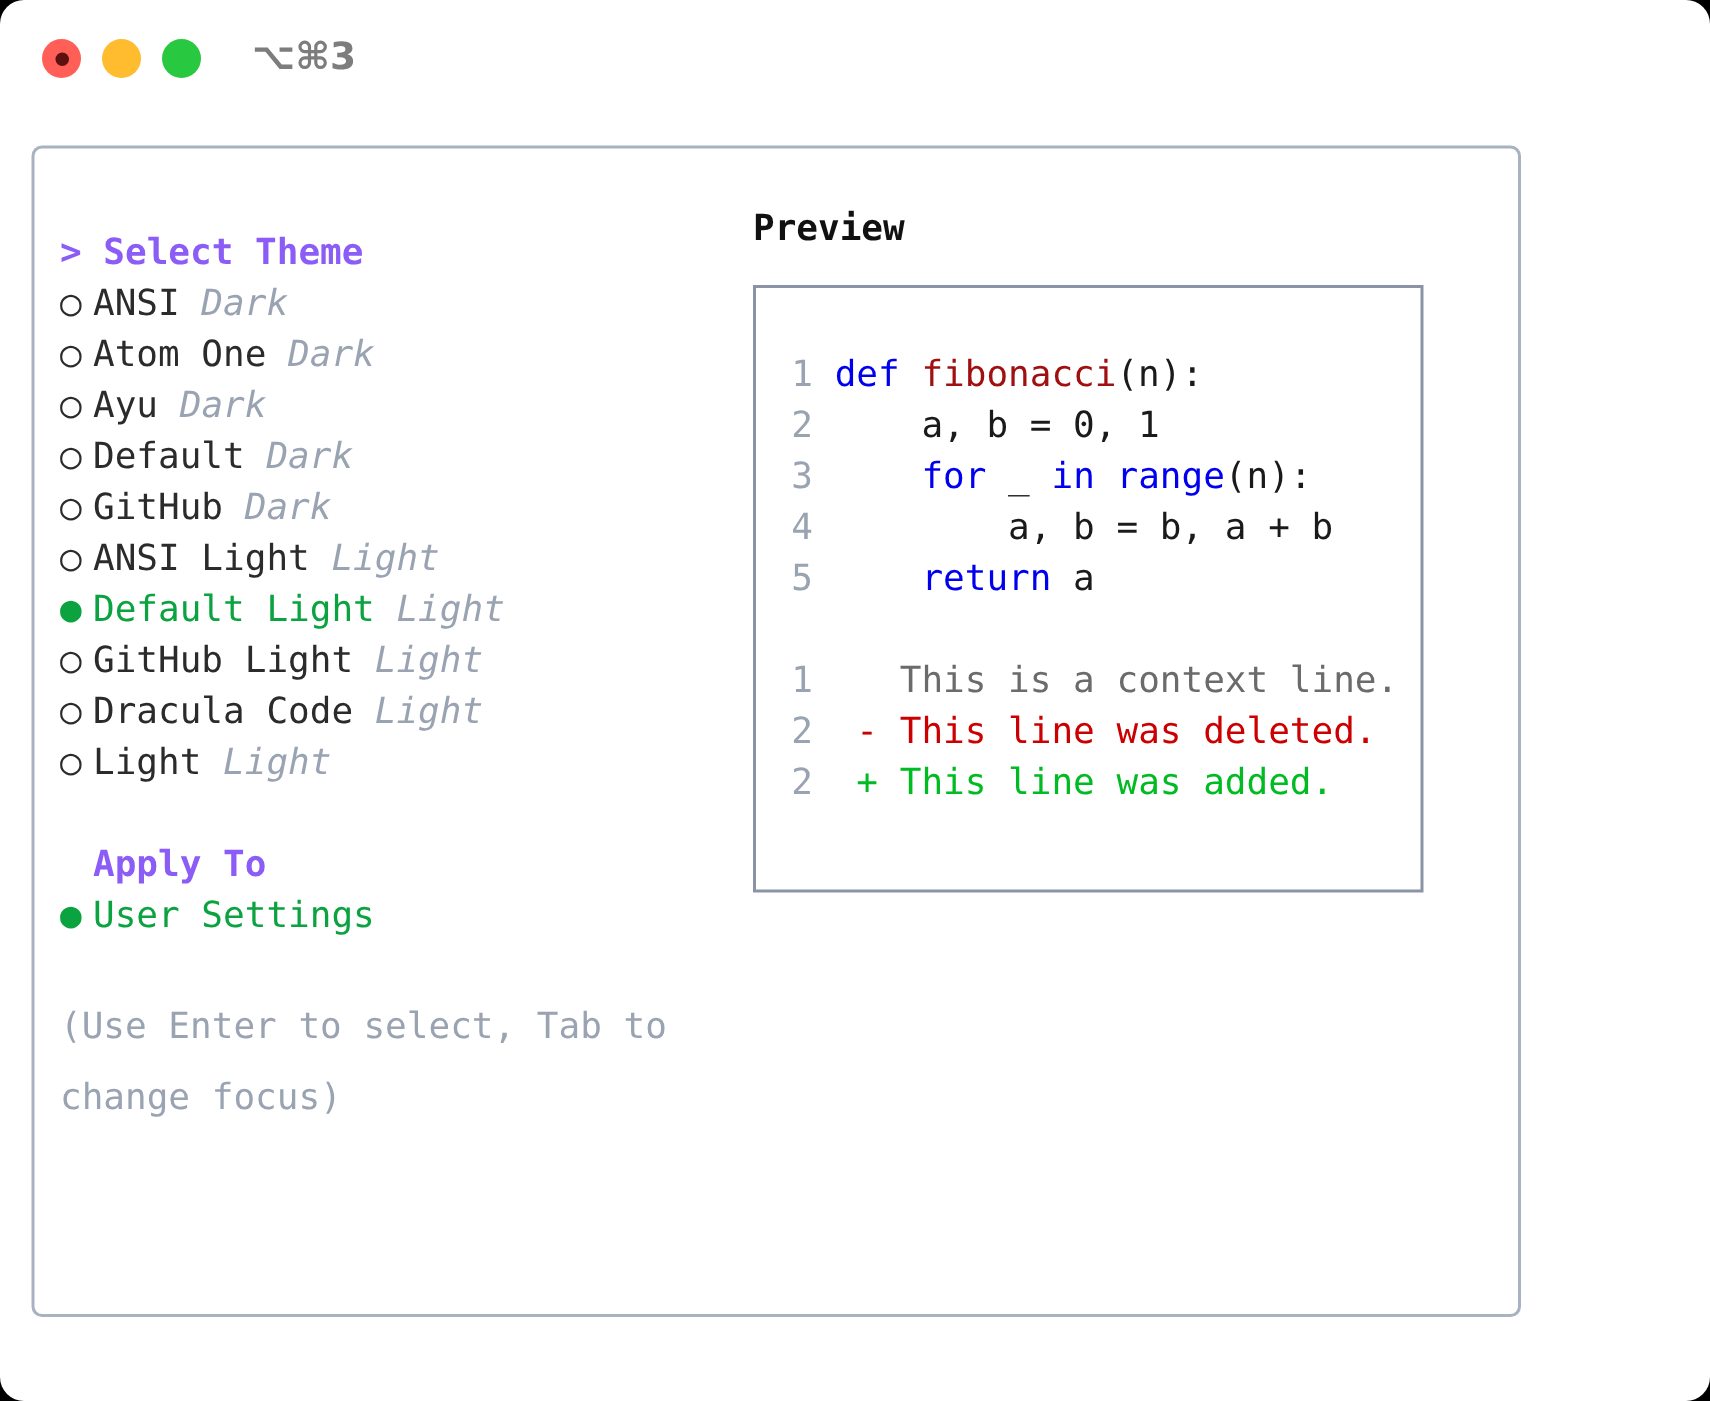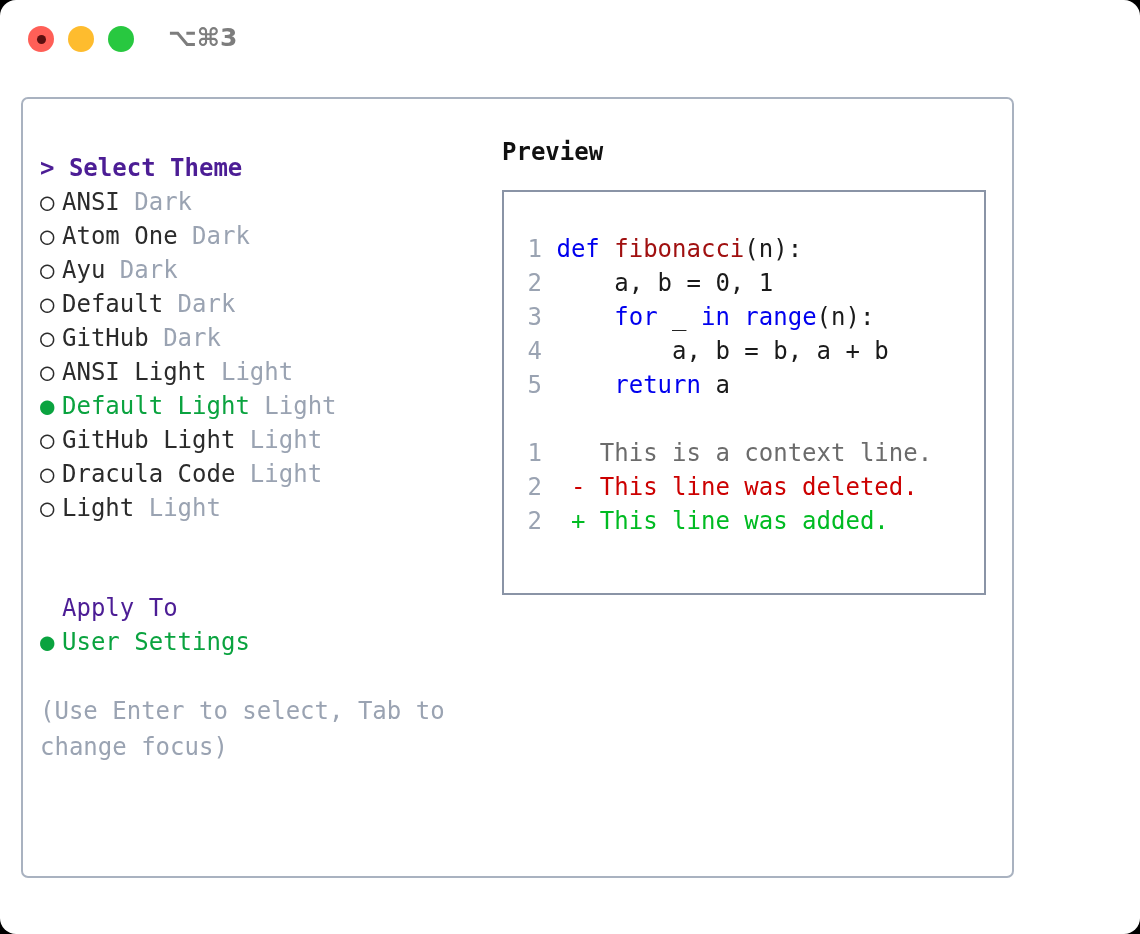--- a/index.html
+++ b/index.html
@@ -98,21 +98,21 @@
   .left-col {
     position: absolute;
     left: 17px;
     top: 52px;
     width: 450px;
   }
 
   .section-head {
     font-size: 24px;
     font-weight: bold;
-    color: #4c1d95;
+    color: #8b5cf6;
     line-height: 34px;
     height: 34px;
     white-space: pre;
   }
 
   .opt-list { margin: 0; padding: 0; }
 
   .opt {
     font-size: 24px;
     line-height: 34px;
@@ -120,30 +120,31 @@
     color: #2b2b2b;
     white-space: pre;
     display: block;
   }
   .opt .bullet {
     display: inline-block;
     width: 22px;
   }
   .opt .tag {
     color: #9aa3b2;
+    font-style: italic;
   }
   .opt.selected { color: #0aa33f; }
   .opt.selected .bullet { color: #0aa33f; }
   .opt.selected .tag { color: #9aa3b2; }
 
   .spacer-block { height: 34px; }
 
   .hint {
     font-size: 24px;
-    line-height: 36px;
+    line-height: 47px;
     color: #9aa3b2;
     width: 420px;
     white-space: pre-wrap;
   }
 
   
   .right-col {
     position: absolute;
     left: 479px;
     top: 36px;
@@ -154,21 +155,21 @@
     font-size: 24px;
     font-weight: bold;
     color: #111111;
     line-height: 34px;
     height: 34px;
     white-space: pre;
   }
 
   .preview-box {
     margin-top: 21px;
-    width: 484px;
+    width: 447px;
     height: 405px;
     border: 2px solid #8a94a6;
     box-sizing: border-box;
     background: #ffffff;
     position: relative;
     text-decoration: underline;
   }
 
   .code {
     position: absolute;
@@ -223,21 +224,21 @@
             <div class="opt"><span class="bullet">○</span><span>GitHub</span><span class="tag"> Dark</span></div>
             <div class="opt"><span class="bullet">○</span><span>ANSI Light</span><span class="tag"> Light</span></div>
             <div class="opt selected"><span class="bullet">●</span><span>Default Light</span><span class="tag"> Light</span></div>
             <div class="opt"><span class="bullet">○</span><span>GitHub Light</span><span class="tag"> Light</span></div>
             <div class="opt"><span class="bullet">○</span><span>Dracula Code</span><span class="tag"> Light</span></div>
             <div class="opt"><span class="bullet">○</span><span>Light</span><span class="tag"> Light</span></div>
           </div>
 
         <div class="spacer-block"></div>
 
-        <div class="section-head" style="font-weight:normal; padding-left:22px;margin-top:32px;">Apply To</div>
+        <div class="section-head" style="font-weight:bold; padding-left:22px;">Apply To</div>
 
         <div class="opt-list" id="apply-list">
             <div class="opt selected"><span class="bullet">●</span><span>User Settings</span></div>
           </div>
 
         <div class="spacer-block"></div>
 
         <div class="hint">(Use Enter to select, Tab to change focus)</div>
       </div>
 

